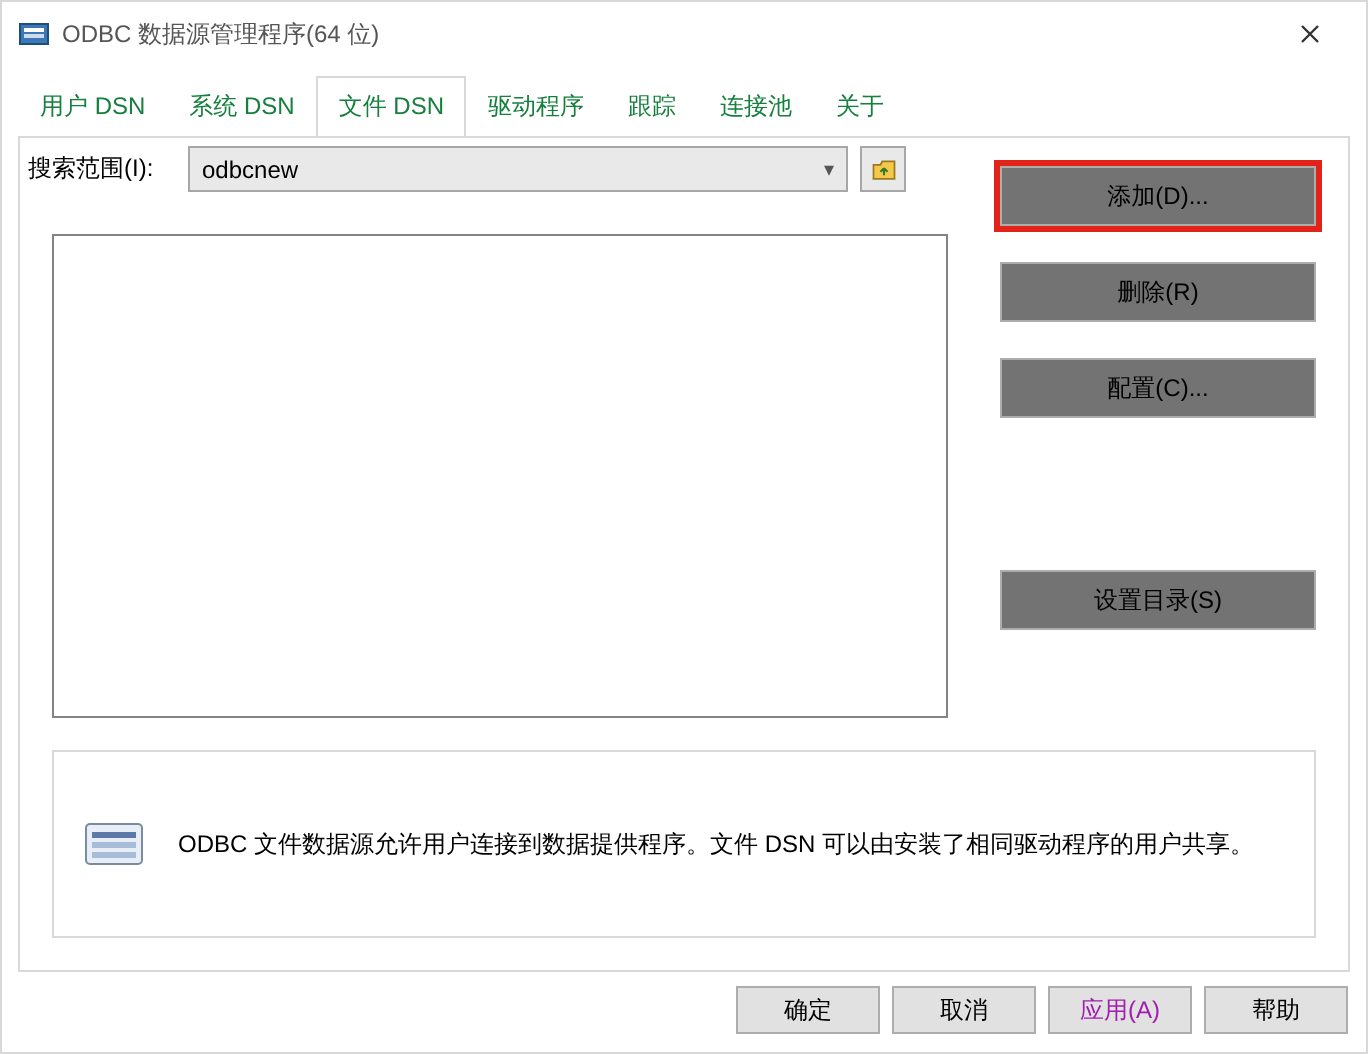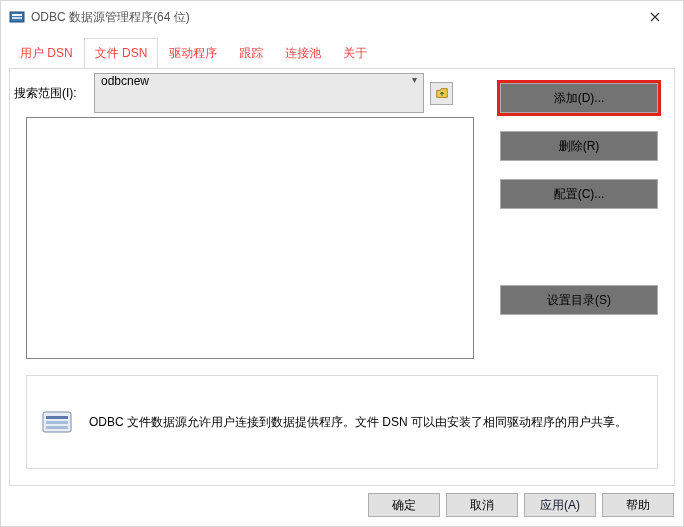--- a/index.html
+++ b/index.html
@@ -34,21 +34,21 @@
     font-size: 14px;
   }
   .tabs {
     display: flex;
     padding: 0 8px;
     margin-top: 4px;
   }
   .tab {
     padding: 6px 10px;
     background: #fff;
-    color: #ef4444;
+    color: #15803d;
     border: 1px solid transparent;
     position: relative;
     top: 1px;
     cursor: default;
   }
   .tab.active {
     border: 1px solid #d9d9d9;
     border-bottom: 1px solid #fff;
     background: #fff;
   }
@@ -61,24 +61,25 @@
   }
   .row-top {
     display: flex;
     align-items: center;
   }
   .search-label {
     width: 80px;
   }
   .dlg-combo {
     flex: 0 0 330px;
-    height: 40px;
+    height: 23px;
     border: 1px solid #a7a7a7;
     background: #e9e9e9;
     display: flex;
+    align-items: center;
     padding: 0 6px;
     position: relative;
   }
   .dlg-combo .chev {
     position: absolute;
     right: 6px;
     font-size: 10px;
     color: #555;
   }
   .folder-up {
@@ -145,41 +146,42 @@
     right: 10px;
     bottom: 10px;
     display: flex;
     gap: 6px;
   }
   .bottom-bar .btn {
     width: 72px;
     height: 24px;
     background: #e1e1e1;
   }
-  .btn.disabled { color: #0f172a; }
+  .btn.disabled { color: #a21caf; }
 </style>
 </head>
 <body>
 
 <div class="titlebar">
   <svg class="app-icon" viewBox="0 0 16 16">
     <rect x="1" y="3" width="14" height="10" fill="#3b78b5" stroke="#1f4e79"></rect>
     <rect x="3" y="5" width="10" height="2" fill="#fff"></rect>
     <rect x="3" y="8" width="10" height="2" fill="#cde"></rect>
   </svg>
   <span class="title">ODBC 数据源管理程序(64 位)</span>
   <div class="close">
     <svg width="10" height="10" viewBox="0 0 10 10">
       <path d="M1 1 L9 9 M9 1 L1 9" stroke="#333" stroke-width="1.2"></path>
     </svg>
   </div>
 </div>
 
 <div class="tabs">
   <div class="tab">用户 DSN</div>
+  <div class="tab">系统 DSN</div>
   <div class="tab active">文件 DSN</div>
   <div class="tab">驱动程序</div>
   <div class="tab">跟踪</div>
   <div class="tab">连接池</div>
   <div class="tab">关于</div>
 </div>
 
 <div class="tab-panel">
 
   <div class="row-top">

